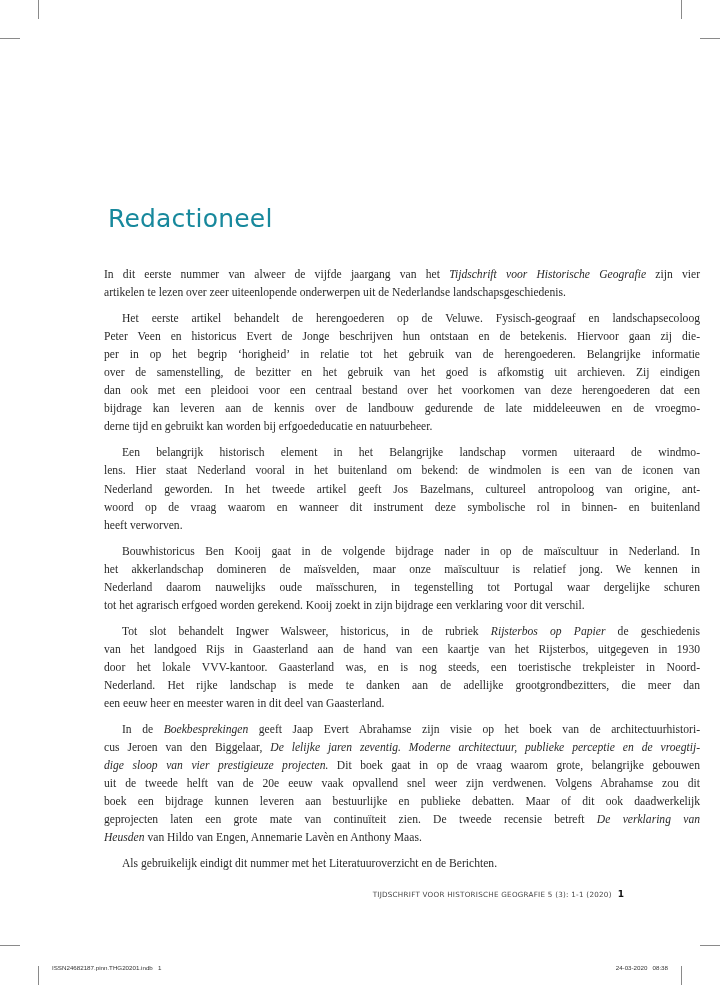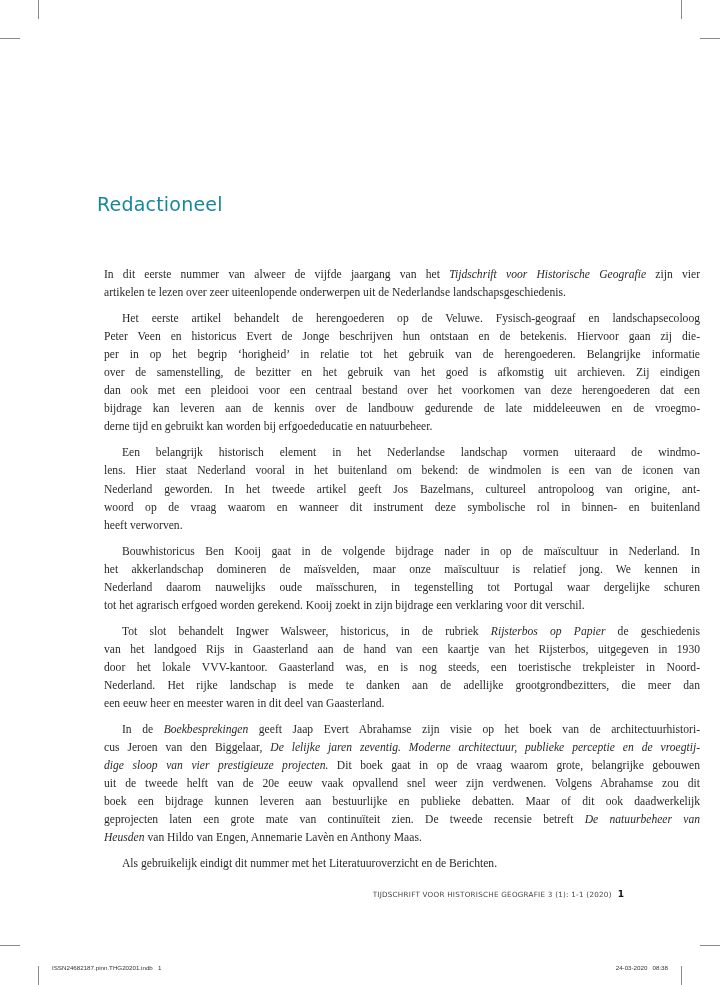--- a/index.html
+++ b/index.html
@@ -17,24 +17,24 @@
     }
     
     .crop { position: absolute; background: #8a8a8a; }
     .crop.v { width: 1px; height: 19px; }
     .crop.h { width: 20px; height: 1px; }
 
     .page-title {
       position: absolute;
       left: 96px;
       top: 192px;
-      margin: 1px;
+      margin: 12px;
       font-family: "DejaVu Sans", "Liberation Sans", sans-serif;
       font-weight: normal;
-      font-size: 19px;
+      font-size: 25px;
       letter-spacing: 0.2px;
       color: #17889c;
     }
 
     .body-text {
       position: absolute;
       left: 96px;
       top: 258px;
       width: 612px;
       font-family: "Liberation Serif", "DejaVu Serif", serif;
@@ -105,21 +105,21 @@
     <p class="para indent">
       <span class="line first"><span>Het eerste artikel behandelt de herengoederen op de Veluwe. Fysisch-geograaf en landschapsecoloog</span></span>
       <span class="line"><span>Peter Veen en historicus Evert de Jonge beschrijven hun ontstaan en de betekenis. Hiervoor gaan zij die-</span></span>
       <span class="line"><span>per in op het begrip ‘horigheid’ in relatie tot het gebruik van de herengoederen. Belangrijke informatie</span></span>
       <span class="line"><span>over de samenstelling, de bezitter en het gebruik van het goed is afkomstig uit archieven. Zij eindigen</span></span>
       <span class="line"><span>dan ook met een pleidooi voor een centraal bestand over het voorkomen van deze herengoederen dat een</span></span>
       <span class="line"><span>bijdrage kan leveren aan de kennis over de landbouw gedurende de late middeleeuwen en de vroegmo-</span></span>
       <span class="line last"><span>derne tijd en gebruikt kan worden bij erfgoededucatie en natuurbeheer.</span></span>
     </p>
     <p class="para indent">
-      <span class="line first"><span>Een belangrijk historisch element in het Nederlandse landschap vormen uiteraard de windmo-</span></span>
+      <span class="line first"><span>Een belangrijk historisch element in het Belangrijke landschap vormen uiteraard de windmo-</span></span>
       <span class="line"><span>lens. Hier staat Nederland vooral in het buitenland om bekend: de windmolen is een van de iconen van</span></span>
       <span class="line"><span>Nederland geworden. In het tweede artikel geeft Jos Bazelmans, cultureel antropoloog van origine, ant-</span></span>
       <span class="line"><span>woord op de vraag waarom en wanneer dit instrument deze symbolische rol in binnen- en buitenland</span></span>
       <span class="line last"><span>heeft verworven.</span></span>
     </p>
     <p class="para indent">
       <span class="line first"><span>Bouwhistoricus Ben Kooij gaat in de volgende bijdrage nader in op de maïscultuur in Nederland. In</span></span>
       <span class="line"><span>het akkerlandschap domineren de maïsvelden, maar onze maïscultuur is relatief jong. We kennen in</span></span>
       <span class="line"><span>Nederland daarom nauwelijks oude maïsschuren, in tegenstelling tot Portugal waar dergelijke schuren</span></span>
       <span class="line last"><span>tot het agrarisch erfgoed worden gerekend. Kooij zoekt in zijn bijdrage een verklaring voor dit verschil.</span></span>
@@ -130,26 +130,26 @@
       <span class="line"><span>door het lokale VVV-kantoor. Gaasterland was, en is nog steeds, een toeristische trekpleister in Noord-</span></span>
       <span class="line"><span>Nederland. Het rijke landschap is mede te danken aan de adellijke grootgrondbezitters, die meer dan</span></span>
       <span class="line last"><span>een eeuw heer en meester waren in dit deel van Gaasterland.</span></span>
     </p>
     <p class="para indent">
       <span class="line first"><span>In de </span><span class="it">Boekbesprekingen</span><span> geeft Jaap Evert Abrahamse zijn visie op het boek van de architectuurhistori-</span></span>
       <span class="line"><span>cus Jeroen van den Biggelaar, </span><span class="it">De lelijke jaren zeventig. Moderne architectuur, publieke perceptie en de vroegtij-</span></span>
       <span class="line"><span class="it">dige sloop van vier prestigieuze projecten.</span><span> Dit boek gaat in op de vraag waarom grote, belangrijke gebouwen</span></span>
       <span class="line"><span>uit de tweede helft van de 20e eeuw vaak opvallend snel weer zijn verdwenen. Volgens Abrahamse zou dit</span></span>
       <span class="line"><span>boek een bijdrage kunnen leveren aan bestuurlijke en publieke debatten. Maar of dit ook daadwerkelijk</span></span>
-      <span class="line"><span>geprojecten laten een grote mate van continuïteit zien. De tweede recensie betreft </span><span class="it">De natuurbeheer van</span></span>
+      <span class="line"><span>geprojecten laten een grote mate van continuïteit zien. De tweede recensie betreft </span><span class="it">De verklaring van</span></span>
       <span class="line last"><span class="it">Heusden</span><span> van Hildo van Engen, Annemarie Lavèn en Anthony Maas.</span></span>
     </p>
     <p class="para indent">
       <span class="line first last"><span>Als gebruikelijk eindigt dit nummer met het Literatuuroverzicht en de Berichten.</span></span>
     </p>
   </div>
 
 <div class="running-footer">
-  <span>TIJDSCHRIFT VOOR HISTORISCHE GEOGRAFIE 3 (1): 1-1 (2020)</span><span class="page-num">1</span>
+  <span>TIJDSCHRIFT VOOR HISTORISCHE GEOGRAFIE 5 (3): 1-1 (2020)</span><span class="page-num">1</span>
 </div>
 
 <div class="slug left" style="white-space:pre;">ISSN24682187.pinn.THG20201.indb   1</div>
 <div class="slug right" style="white-space:pre;">24-03-2020   08:38</div>
 
 </body></html>

